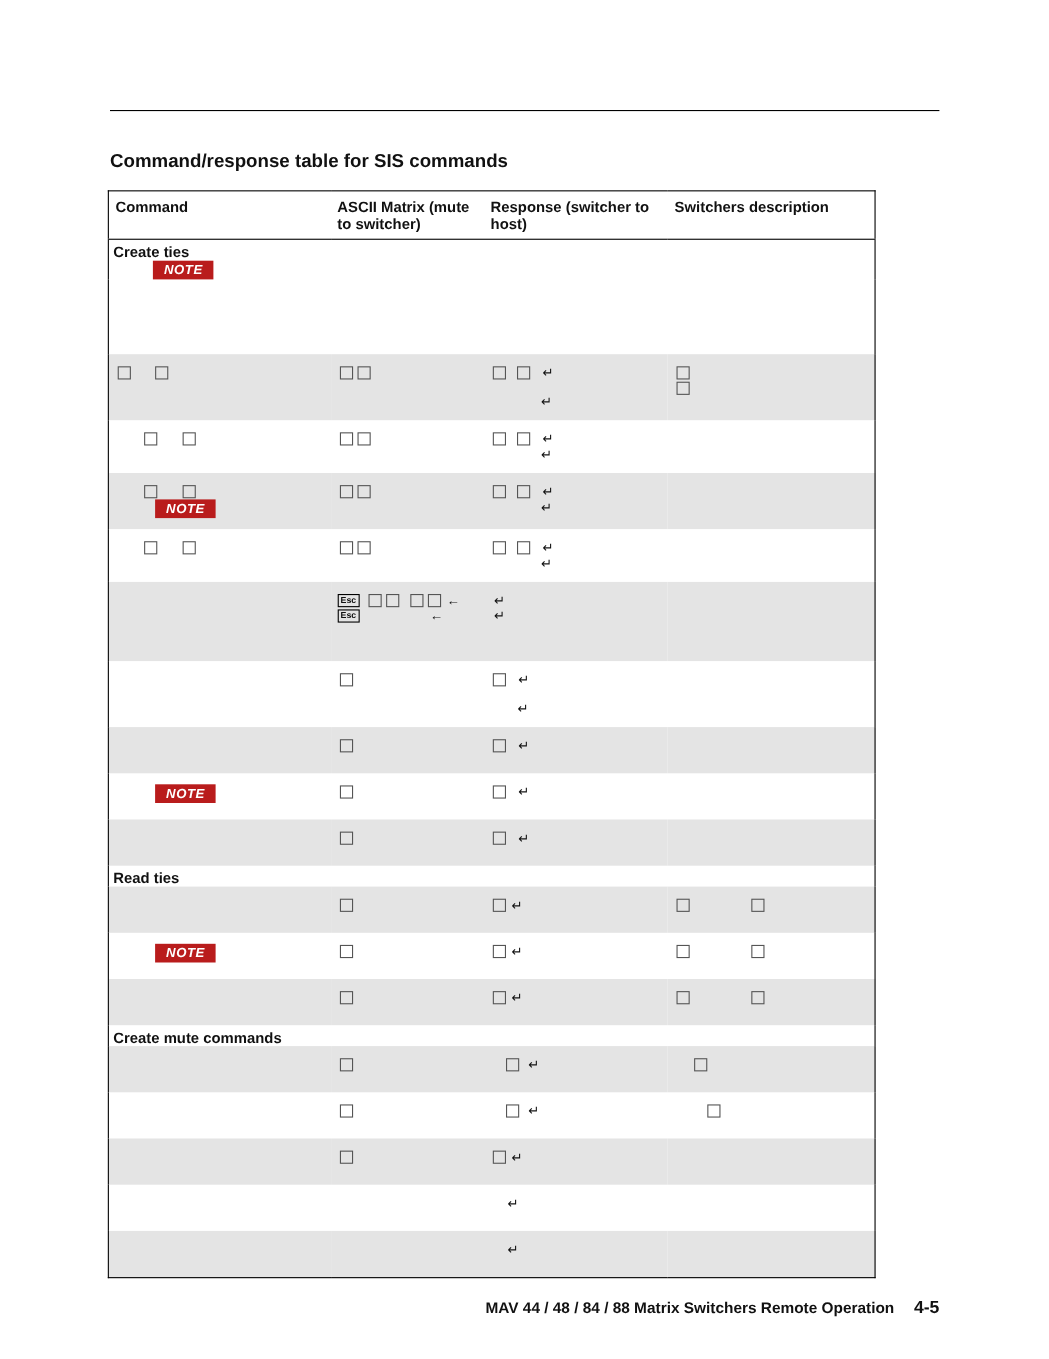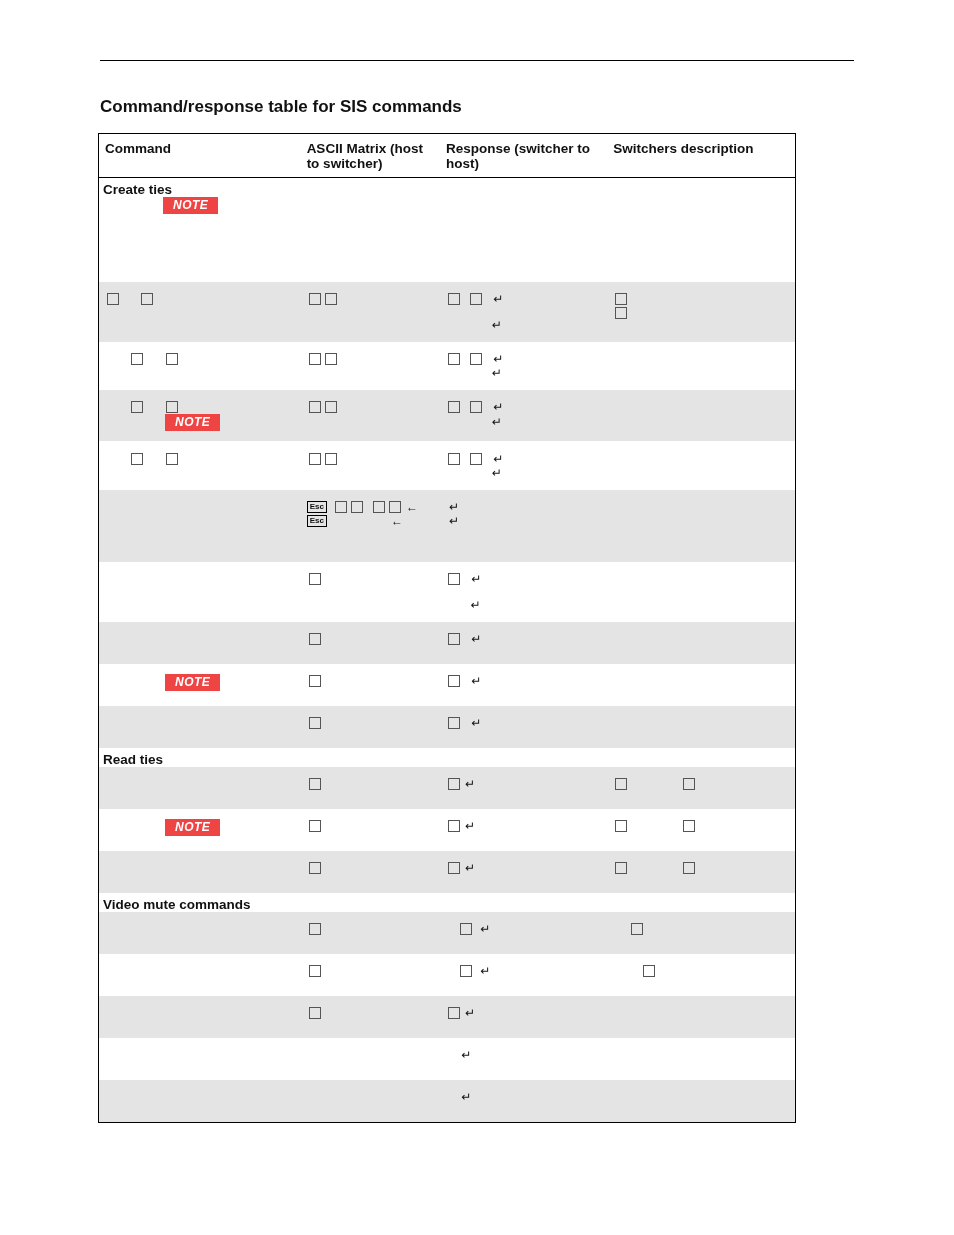--- a/index.html
+++ b/index.html
@@ -5,21 +5,21 @@
   body {
     margin: 0;
     background: #fff;
     font-family: "Helvetica Neue", Helvetica, Arial, sans-serif;
     color: #111;
   }
   .page {
     width: 954px;
     height: 1235px;
     box-sizing: border-box;
-    padding: 60px 100px 40px 100px;
+    padding: 100px 100px 40px 100px;
     position: relative;
     margin: 0 auto;
   }
   .top-rule {
     border-top: 1px solid #000;
     height: 0;
     margin-bottom: 36px;
   }
   .section-title {
     font-weight: 700;
@@ -48,29 +48,29 @@
   .col-resp  { width: 24%; }
   .col-desc  { width: 27%; }
 
   .section-label td {
     font-weight: 700;
     font-size: 13.5px;
     padding: 4px 0 0 4px;
   }
   .note-badge {
     display: inline-block;
-    background: #ef4444;
+    background: #b91c1c;
     color: #fff;
     font-weight: 700;
     font-size: 12px;
     padding: 1px 10px 2px 10px;
     letter-spacing: 0.5px;
     font-style: italic;
     position: relative;
-    margin-left: 60px;
+    margin-left: 36px;
   }
   .note-badge::after{
     
     content:"";
   }
   .body-row td {
     padding: 10px 6px;
     vertical-align: top;
     font-size: 11px;
     height: 22px;
@@ -124,21 +124,21 @@
 
   <div class="section-title">Command/response table for SIS commands</div>
 
   <table class="table">
 
     <tbody>
         <tr class="theadrow">
       <td class="th col-cmd">Command</td>
       <td class="th col-ascii">
         <span>ASCII Matrix</span>
-        <span class="sub">(host to switcher)</span>
+        <span class="sub">(mute to switcher)</span>
       </td>
       <td class="th col-resp">
         <span>Response</span>
         <span class="sub">(switcher to host)</span>
       </td>
       <td class="th col-desc">Switchers description</td>
     </tr>
 
     <tr class="section-label">
       <td colspan="4">
@@ -234,21 +234,21 @@
       <td><span class="sq"></span>&nbsp;&nbsp;&nbsp;&nbsp;&nbsp;&nbsp;&nbsp;&nbsp;&nbsp;&nbsp;&nbsp;&nbsp;&nbsp;&nbsp;&nbsp;&nbsp;&nbsp;<span class="sq"></span></td>
     </tr>
     <tr class="body-row band">
       <td></td>
       <td><span class="sq"></span></td>
       <td><span class="sq"></span><span class="ret">↵</span></td>
       <td><span class="sq"></span>&nbsp;&nbsp;&nbsp;&nbsp;&nbsp;&nbsp;&nbsp;&nbsp;&nbsp;&nbsp;&nbsp;&nbsp;&nbsp;&nbsp;&nbsp;&nbsp;&nbsp;<span class="sq"></span></td>
     </tr>
 
     <tr class="section-label">
-      <td colspan="4"><span>Video mute commands</span></td>
+      <td colspan="4"><span>Create mute commands</span></td>
     </tr>
     <tr class="body-row band">
       <td></td>
       <td><span class="sq"></span></td>
       <td>&nbsp;&nbsp;&nbsp;&nbsp;<span class="sq"></span>&nbsp;<span class="ret">↵</span></td>
       <td>&nbsp;&nbsp;&nbsp;&nbsp;&nbsp;<span class="sq"></span></td>
     </tr>
     <tr class="body-row">
       <td></td>
       <td><span class="sq"></span></td>
@@ -270,13 +270,17 @@
     <tr class="body-row band">
       <td></td>
           <td></td>
       <td>&nbsp;&nbsp;&nbsp;&nbsp;<span class="ret">↵</span></td>
       <td></td>
     </tr>
 
   </tbody>
     </table>
 
+  <div class="footer">
+    <span>MAV 44 / 48 / 84 / 88 Matrix Switchers   Remote Operation</span>
+    <span class="pg">4-5</span>
+  </div>
 </div>
 
 </body></html>

